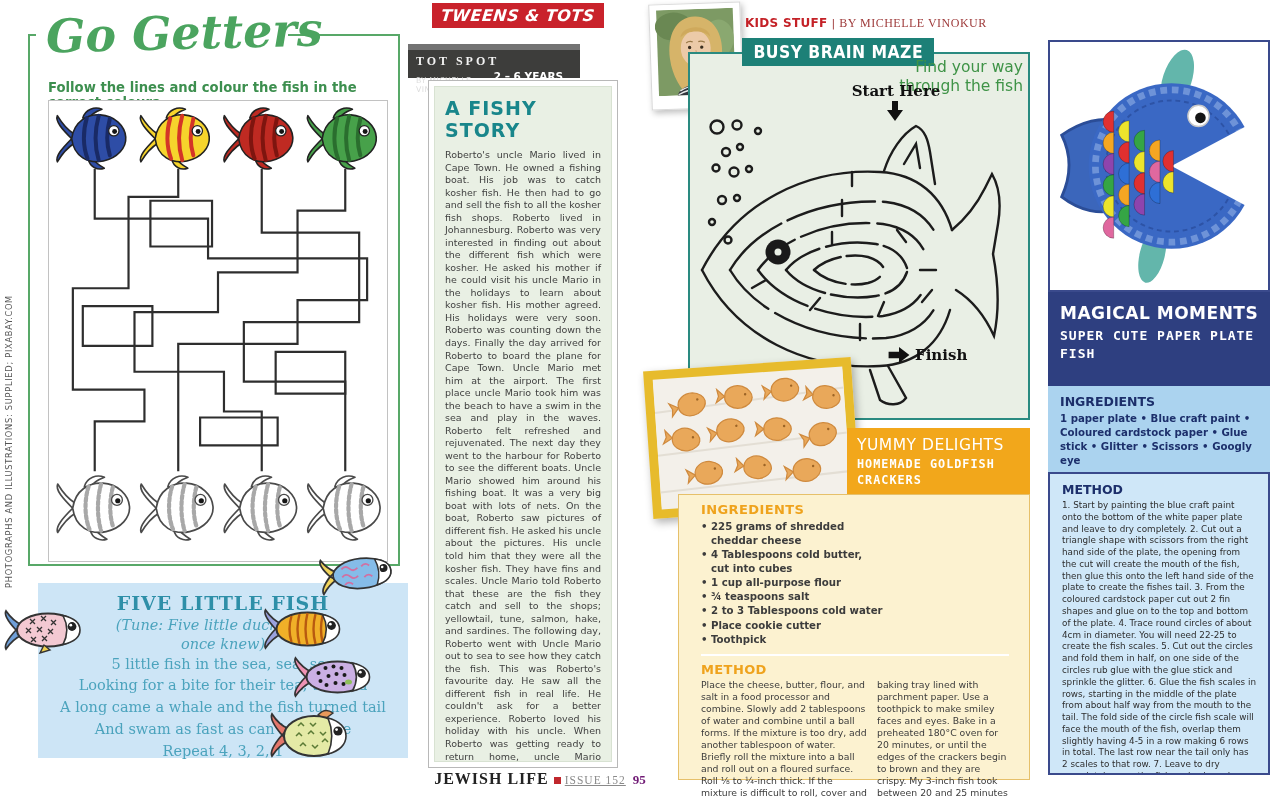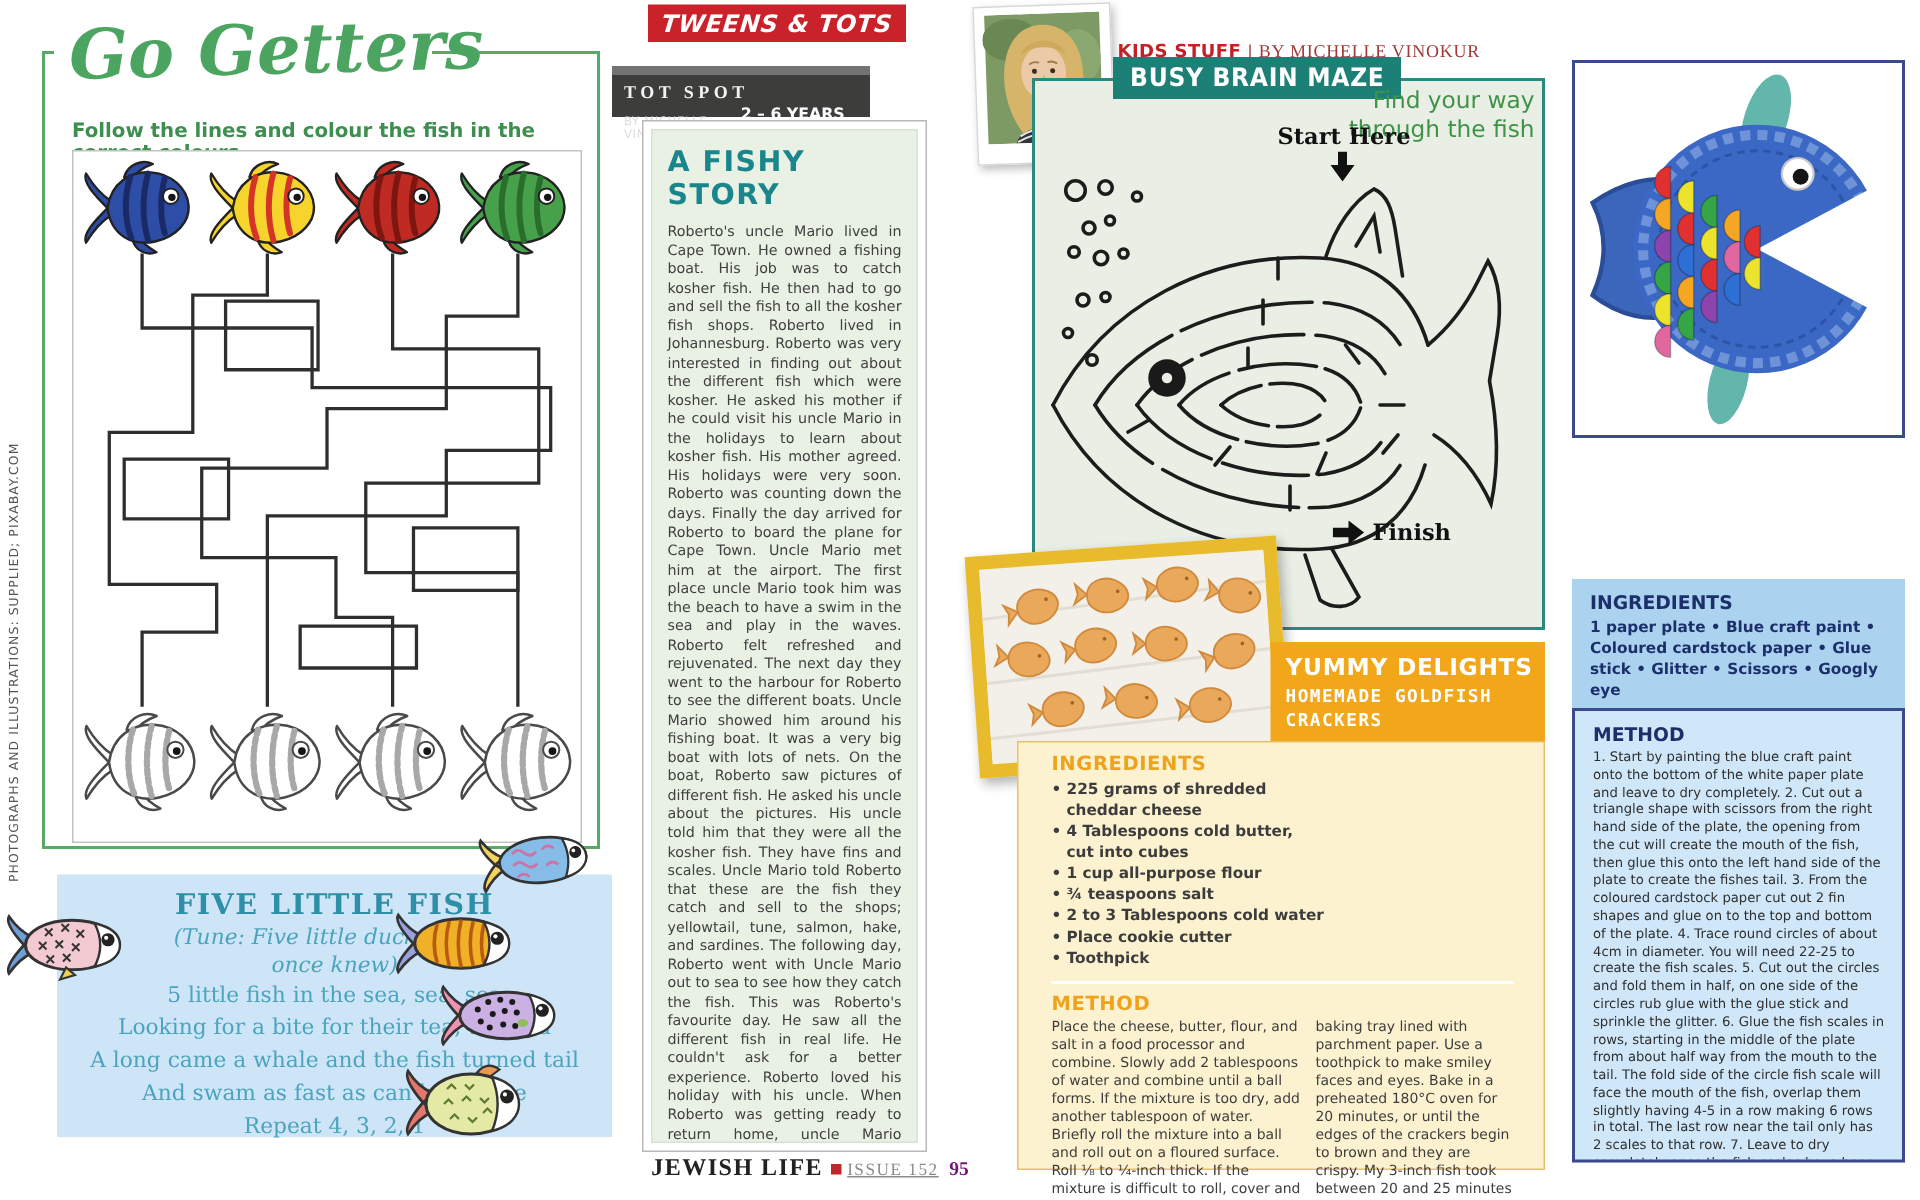--- a/index.html
+++ b/index.html
@@ -55,21 +55,21 @@
   #footer-mag { font-size:16px; font-weight:bold; letter-spacing:1px; color:#222; }
   #footer-square { display:inline-block; width:7px; height:7px; background:#c0272d; margin:0 4px 0 5px; }
   #footer-issue { font-size:11.5px; letter-spacing:1px; color:#8a8a8a;text-decoration:underline; }
   #footer-page { font-size:13px; font-weight:bold; color:#701a75; margin-left:7px; }
 
   
   #portrait { position:absolute; left:650px; top:3px; width:92px; height:106px; background:#fff;
     border:1px solid #d8d8d8; box-shadow:2px 3px 6px rgba(0,0,0,.25); transform:rotate(-2deg);
     padding:5px 5px 13px; }
   #portrait svg { width:100%; height:100%; display:block; }
-  #kidsstuff-line { position:absolute; left:745px; top:23px; white-space:nowrap; }
+  #kidsstuff-line { position:absolute; left:745px; top:12px; white-space:nowrap; }
   #kidsstuff-kicker { font-size:12px; font-weight:800; color:#c42127; letter-spacing:.3px; }
   #kidsstuff-sep { font-size:11px; color:#9e3a3a; margin:0 4px; }
   #kidsstuff-byline { font-family:"Liberation Serif", serif; font-size:12px; color:#9e3a3a; letter-spacing:.5px; }
 
   #maze-panel { position:absolute; left:688px; top:52px; width:342px; height:368px;
     background:#e9efe5; border:2px solid #2a8a80; }
   #maze-banner { position:absolute; left:742px; top:38px; width:192px; height:28px; background:#1d8077;
     color:#fff; display:flex; align-items:center; justify-content:center; }
   #maze-banner span { font-size:17px; font-weight:800; letter-spacing:.5px; transform:scaleX(.92); white-space:nowrap; }
   #maze-subtitle { position:absolute; left:855px; top:58px; width:168px; text-align:right;
@@ -81,21 +81,21 @@
   #maze-finish { position:absolute; left:888px; top:346px; display:flex; align-items:center; gap:5px;
     font-family:"DejaVu Serif", serif; font-size:15px; font-weight:bold; color:#111; }
 
   #crackers-photo { position:absolute; left:648px; top:364px; width:208px; height:148px;
     border:9px solid #e7bb2c; background:#f3f0ea; transform:rotate(-4deg);
     box-shadow:2px 4px 8px rgba(0,0,0,.3); }
   #crackers-photo svg { display:block; width:100%; height:100%; }
 
   #recipe-header { position:absolute; left:847px; top:428px; width:183px; height:67px;
     background:#f2a71b; color:#fff; padding:8px 10px 6px; }
-  #recipe-kicker { font-size:15.5px; font-weight:700; letter-spacing:.5px; white-space:nowrap; }
+  #recipe-kicker { font-size:15.5px; font-weight:400; letter-spacing:.5px; white-space:nowrap; }
   #recipe-title { font-family:"DejaVu Sans Mono", monospace; font-size:11.8px; font-weight:bold;
     letter-spacing:1px; line-height:1.35; margin-top:3px; }
   #recipe-box { position:absolute; left:678px; top:494px; width:352px; height:286px;
     background:#fcf2d0; border:1px solid #e6c06a; padding:7px 20px 6px 22px; }
   .gold-heading { font-size:13px; font-weight:800; color:#efa31d; letter-spacing:.4px; }
   #ingredients-cols { display:flex; margin-top:3px;flex-direction:column; }
   #ingredients-cols ul { list-style:none; }
   #ing-col1 { width:166px; margin-right:10px; }
   #ing-col2 { flex:1; }
   .ing-item { font-size:10.2px; font-weight:bold; color:#3c3c3c; line-height:1.38;
@@ -472,20 +472,24 @@
         <use href="#scaleShape" transform="translate(110,108)" fill="#f5a623"></use>
           <use href="#scaleShape" transform="translate(110,130)" fill="#e0689f"></use>
         <use href="#scaleShape" transform="translate(110,152)" fill="#2e6fd6"></use>
         <use href="#scaleShape" transform="translate(124,119)" fill="#e03030"></use>
           <use href="#scaleShape" transform="translate(124,141)" fill="#ece42c"></use>
       </g>
       <circle cx="150" cy="72" r="11" fill="#fff" stroke="#c8c8c8" stroke-width="1.5"></circle>
       <circle cx="152" cy="74" r="5.5" fill="#151515"></circle>
     </svg>
   </div>
+  <div id="craft-header">
+    <div id="craft-kicker">MAGICAL MOMENTS</div>
+    <div id="craft-title">SUPER CUTE PAPER PLATE FISH</div>
+  </div>
   <div id="craft-ingredients">
     <div class="navy-heading">INGREDIENTS</div>
     <div id="craft-ing-text">1 paper plate • Blue craft paint • Coloured cardstock paper • Glue stick • Glitter • Scissors • Googly eye</div>
   </div>
   <div id="craft-method">
     <div class="navy-heading">METHOD</div>
     <div id="craft-method-text">1. Start by painting the blue craft paint onto the bottom of the white paper plate and leave to dry completely. 2. Cut out a triangle shape with scissors from the right hand side of the plate, the opening from the cut will create the mouth of the fish, then glue this onto the left hand side of the plate to create the fishes tail. 3. From the coloured cardstock paper cut out 2 fin shapes and glue on to the top and bottom of the plate. 4. Trace round circles of about 4cm in diameter. You will need 22-25 to create the fish scales. 5. Cut out the circles and fold them in half, on one side of the circles rub glue with the glue stick and sprinkle the glitter. 6. Glue the fish scales in rows, starting in the middle of the plate from about half way from the mouth to the tail. The fold side of the circle fish scale will face the mouth of the fish, overlap them slightly having 4-5 in a row making 6 rows in total. The last row near the tail only has 2 scales to that row.  7. Leave to dry completely once the fish scales have been glued. 8. Add a googly eye to finish.</div>
   </div>
 
 </div>

